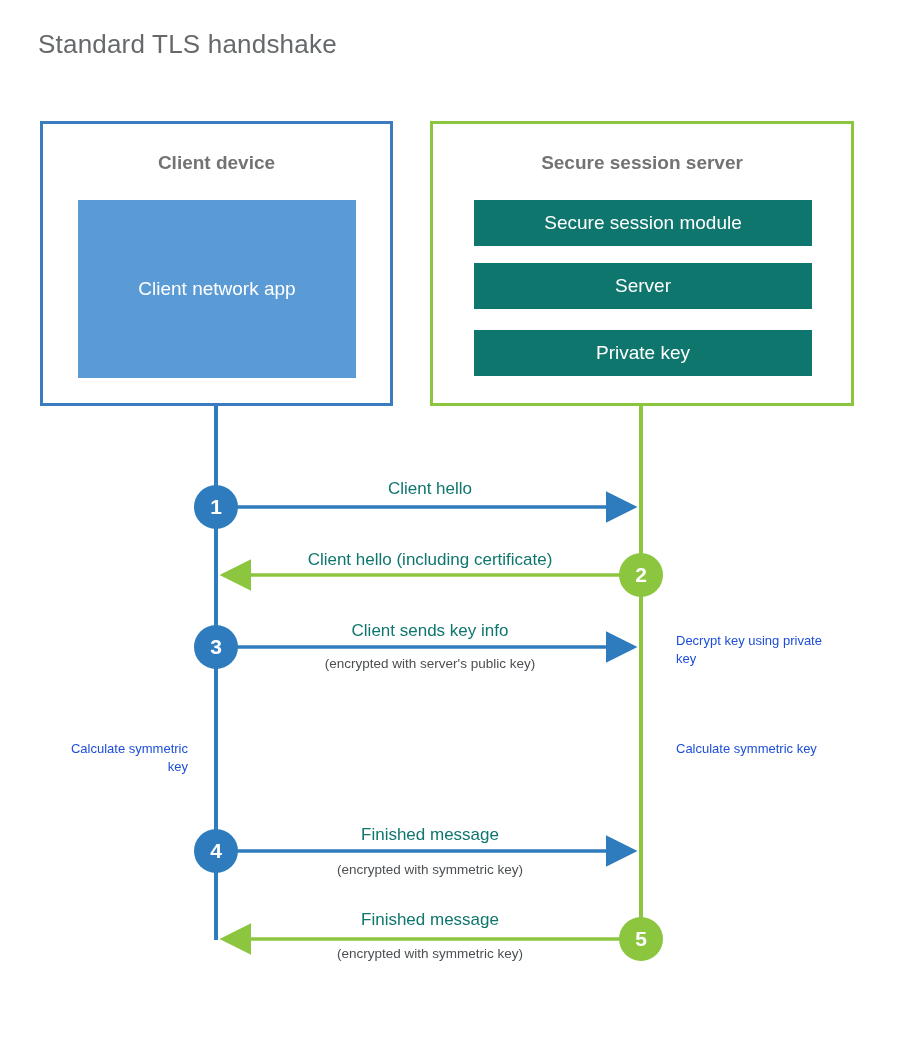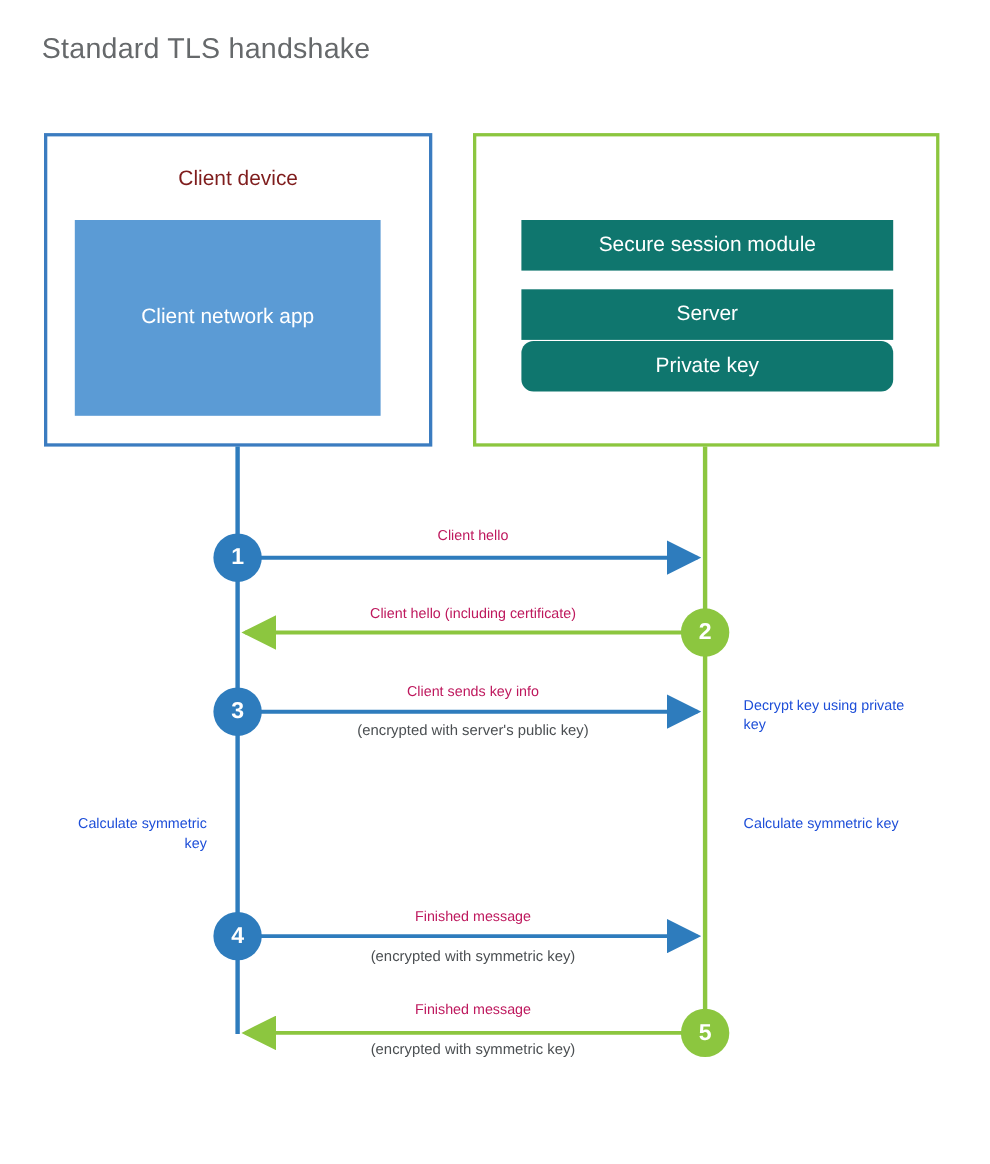--- a/index.html
+++ b/index.html
@@ -50,26 +50,26 @@
     height: 285px;
     border: 3px solid #8cc63f;
   }
   .party-title {
     position: absolute;
     left: 0;
     right: 0;
     top: 28px;
     text-align: center;
     font-size: 19px;
-    font-weight: normal;
-    color: #7f1d1d;
+    font-weight: bold;
+    color: #737373;
   }
   #client-app-block {
     position: absolute;
-    left: 25px;
+    left: 35px;
     top: 76px;
     width: 278px;
     height: 178px;
     background: #5b9bd5;
     color: #ffffff;
     font-size: 19px;
     display: flex;
     align-items: center;
     justify-content: center;
     text-align: center;
@@ -85,21 +85,21 @@
     background: #0f766e;
     color: #ffffff;
     font-size: 19px;
     display: flex;
     align-items: center;
     justify-content: center;
     text-align: center;
   }
   #server-block-0 { top: 76px; }
   #server-block-1 { top: 139px; }
-  #server-block-2 { top: 186px; border-radius: 11px; }
+  #server-block-2 { top: 206px; }
 
   
   #wire-layer {
     position: absolute;
     left: 0; top: 0;
     width: 900px;
     height: 1058px;
     pointer-events: none;
   }
   
@@ -120,22 +120,22 @@
   #step-circle-1 { left: 194px; top: 485px; }
   #step-circle-2 { left: 619px; top: 553px; }
   #step-circle-3 { left: 194px; top: 625px; }
   #step-circle-4 { left: 194px; top: 829px; }
   #step-circle-5 { left: 619px; top: 917px; }
 
   
   .msg-main {
     position: absolute;
     text-align: center;
-    font-size: 13px;
-    color: #be185d;
+    font-size: 17px;
+    color: #0f766e;
     white-space: nowrap;
   }
   .msg-sub {
     position: absolute;
     text-align: center;
     font-size: 13.5px;
     color: #4b4f52;
     white-space: nowrap;
   }
   .side-note {
@@ -166,20 +166,21 @@
 <div id="diagram-root">
 
   <div class="page-title">Standard TLS handshake</div>
 
   <div class="party-box" id="client-box">
     <div class="party-title">Client device</div>
     <div id="client-app-block">Client network app</div>
   </div>
 
   <div class="party-box" id="server-box">
+    <div class="party-title">Secure session server</div>
     <div class="server-block" id="server-block-0">Secure session module</div>
     <div class="server-block" id="server-block-1">Server</div>
     <div class="server-block" id="server-block-2">Private key</div>
   </div>
 
   <svg id="wire-layer" viewBox="0 0 900 1058" width="900" height="1058">
     <defs>
       <marker id="arrow-blue" markerWidth="9" markerHeight="9" refX="8" refY="4.5" orient="auto" markerUnits="strokeWidth">
         <path d="M0,0 L9,4.5 L0,9 z" fill="#2e7cbd"></path>
       </marker>

